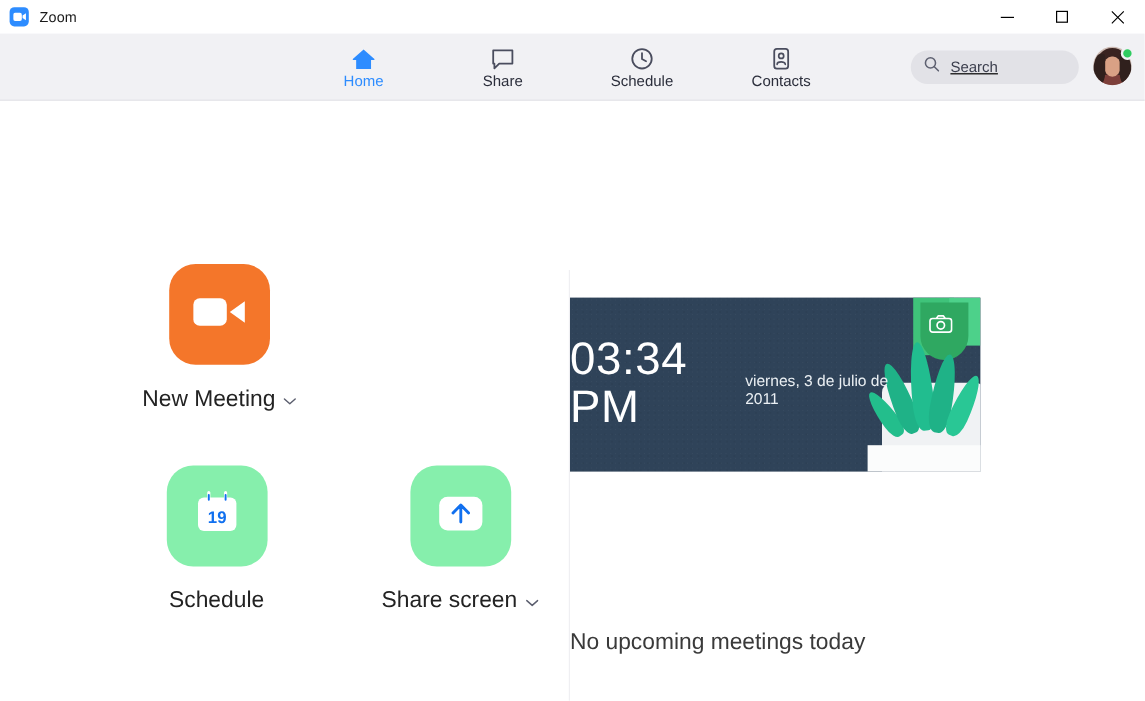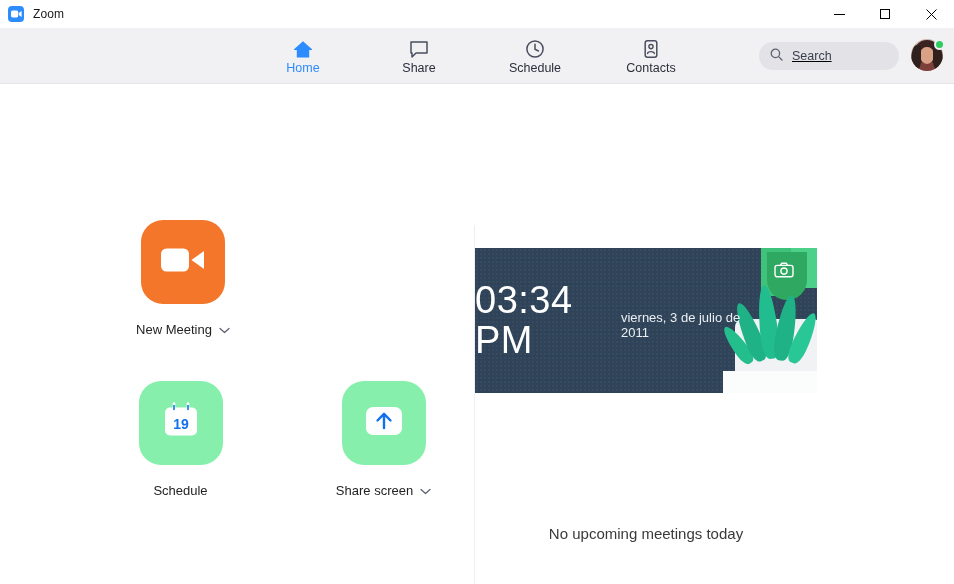--- a/index.html
+++ b/index.html
@@ -90,21 +90,21 @@
   .arow { display:flex; gap:66px; }
   .arow.second { margin-top:44px; }
   .action { width:142px; display:flex; flex-direction:column; align-items:center; cursor:pointer; }
   .tile {
     width:84px; height:84px; border-radius:22px;
     display:flex; align-items:center; justify-content:center;
   }
   .tile.orange { background:#F4762A; }
   .tile.blue { background:#86efac; }
   .alabel {
-    margin-top:18px; font-size:13px; color:#232323;
+    margin-top:18px; font-size:19px; color:#232323;
     display:flex; align-items:center; gap:7px; white-space:nowrap;
   }
   .chev { display:inline-block; }
 
   
   .clockcard {
     position:absolute; left:475px; top:163px; width:342px; height:145px;
     background:#2F4359; overflow:hidden;
   }
   .noise {
@@ -132,21 +132,21 @@
   .pot2 { position:absolute; right:-10px; bottom:-34px; width:104px; height:56px; background:#FBFCFC; }
   .leaf { position:absolute; background:#1FB287; }
   .lf1 { right:58px; bottom:30px; width:17px; height:62px; border-radius:50% 50% 40% 40%/70% 70% 30% 30%; transform:rotate(-22deg); background:#1FB287; }
   .lf2 { right:40px; bottom:34px; width:18px; height:74px; border-radius:50% 50% 40% 40%/70% 70% 30% 30%; transform:rotate(-6deg); background:#21BD8F; }
   .lf3 { right:22px; bottom:32px; width:18px; height:66px; border-radius:50% 50% 40% 40%/70% 70% 30% 30%; transform:rotate(10deg); background:#1FB287; }
   .lf4 { right:6px; bottom:28px; width:16px; height:54px; border-radius:50% 50% 40% 40%/70% 70% 30% 30%; transform:rotate(24deg); background:#29C795; }
   .lf5 { right:72px; bottom:26px; width:14px; height:44px; border-radius:50% 50% 40% 40%/70% 70% 30% 30%; transform:rotate(-36deg); background:#23BE8C; }
 
   .no-meet {
     position:absolute; left:475px; top:440px; width:342px;
-    text-align:center; font-size:15px; color:#3A3A3A;
+    font-size:19px; color:#3A3A3A;
   }
 </style>
 </head>
 <body>
 
 <div id="app">
 
   <div class="titlebar">
     <div class="tb-icon">
       <svg width="11" height="8" viewBox="0 0 11 8">

